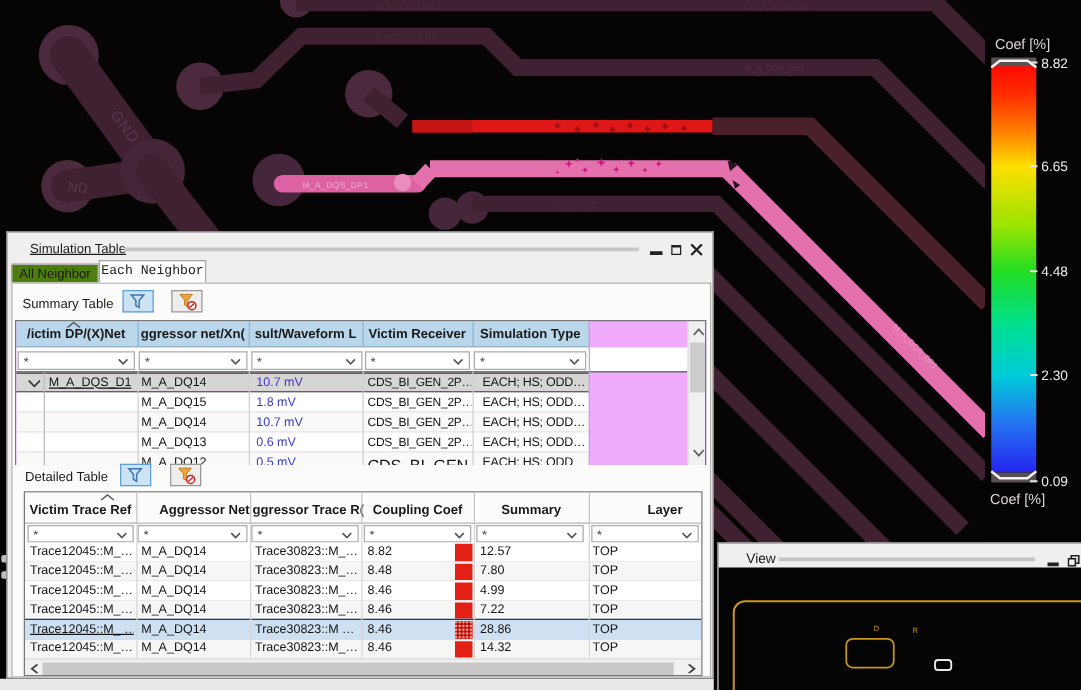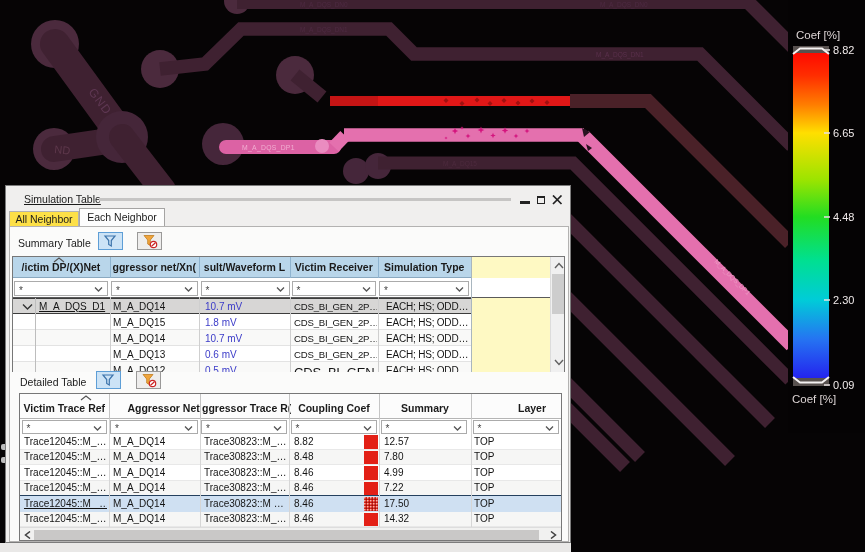--- a/index.html
+++ b/index.html
@@ -126,40 +126,40 @@
 
 <div class="abs" id="simwin" style="left:5px;top:185px;width:566px;height:358px;background:#f0efee;border:1px solid #7c7c7c;font-size:10.5px;color:#1a1a1a;">
   <div class="abs" style="left:18px;top:7px;text-decoration:underline;">Simulation Table</div>
   <div class="abs" style="font-size:10px;width:85px;overflow:hidden;left:93px;top:12px;width:412px;height:2.5px;background:#c6c5c4;"></div>
   <div class="abs" style="left:514px;top:15px;width:10px;height:2.5px;background:#222;"></div>
   <div class="abs" style="left:531px;top:10px;width:8px;height:8px;border:1px solid #222;border-top:2.5px solid #222;"></div>
   <svg class="abs" style="left:546px;top:9px" width="11" height="10">
         <path d="M1,0.5 L9.5,9 M9.5,0.5 L1,9" stroke="#222" stroke-width="1.7"></path>
       </svg>
 
-  <div class="abs" style="left:3px;top:25px;width:70px;height:15px;background:#fde047;border:1px solid #b3b2b1;border-bottom:none;text-align:center;line-height:15px;">All Neighbor</div>
-  <div class="abs" style="left:73px;top:22px;width:86px;height:18px;background:#fdfdfd;border:1px solid #a5a4a3;border-bottom:none;text-align:center;line-height:17px;z-index:3;">Each Neighbor</div>
+  <div class="abs" style="left:3px;top:25px;width:70px;height:15px;background:#4d7c0f;border:1px solid #b3b2b1;border-bottom:none;text-align:center;line-height:15px;">All Neighbor</div>
+  <div class="abs" style="left:73px;top:22px;width:86px;height:18px;background:#fdfdfd;border:1px solid #a5a4a3;border-bottom:none;text-align:center;line-height:17px;z-index:3;font-family:Liberation Mono, monospace;">Each Neighbor</div>
 
   <div class="abs" style="left:3px;top:39.5px;width:560px;height:316px;background:#fbfbfa;border:1px solid #b3b2b1;"></div>
   <div class="abs" style="left:12px;top:51px;z-index:2;">Summary Table</div>
 
   <div class="abs" style="left:92px;top:46px;width:25px;height:18px;background:#cce3f6;border:1px solid #5e9ed6;z-index:2;">
     <svg width="23" height="16">
           <path d="M6,3 L16,3 L12.3,7.5 L12.3,13 L9.7,11.5 L9.7,7.5 Z" fill="none" stroke="#3d74ab" stroke-width="1.2"></path>
         </svg>
   </div>
   <div class="abs" style="left:131px;top:46px;width:25px;height:18px;background:#eeedec;border:1px solid #9a9998;z-index:2;">
     <svg width="23" height="16">
           <path d="M6,2.5 L16,2.5 L12.3,7 L12.3,12.5 L9.7,11 L9.7,7 Z" fill="#f0a53c" stroke="#c07c1e" stroke-width="0.8"></path>
           <circle cx="15.5" cy="11.5" r="3.2" fill="#fff" stroke="#cc2222" stroke-width="1.2"></circle>
           <line x1="13.6" y1="13.2" x2="17.4" y2="9.8" stroke="#cc2222" stroke-width="1.2"></line>
         </svg>
   </div>
 
-  <div class="abs" id="stable" style="left:5.5px;top:70px;width:553px;height:116px;background:#fef9c3;border:1px solid #777;border-bottom:none;z-index:2;overflow:hidden;padding-left:48px;">
+  <div class="abs" id="stable" style="left:5.5px;top:70px;width:553px;height:116px;background:#f0abfc;border:1px solid #777;border-bottom:none;z-index:2;overflow:hidden;padding-left:48px;">
   <div class="abs" style="left:0;top:0;width:458.5px;height:21px;background:#b9d6ea;border-bottom:1px solid #8aa9c0;"></div>
   <div class="abs" style="left:0px;top:3.5px;width:97px;text-align:center;font-weight:bold;white-space:nowrap;overflow:hidden;">/ictim DP/(X)Net</div>
   <div class="abs" style="left:97px;top:3.5px;width:89.5px;text-align:center;font-weight:bold;white-space:nowrap;overflow:hidden;">ggressor net/Xn(</div>
   <div class="abs" style="left:186.5px;top:3.5px;width:91.0px;text-align:center;font-weight:bold;white-space:nowrap;overflow:hidden;">sult/Waveform L</div>
   <div class="abs" style="left:277.5px;top:3.5px;width:87.5px;text-align:center;font-weight:bold;white-space:nowrap;overflow:hidden;">Victim Receiver</div>
   <div class="abs" style="left:365px;top:3.5px;width:93.5px;text-align:center;font-weight:bold;white-space:nowrap;overflow:hidden;">Simulation Type</div>
   <div class="abs" style="left:97px;top:0;width:1px;height:21px;background:#8fb4d0;"></div>
   <div class="abs" style="left:186.5px;top:0;width:1px;height:21px;background:#8fb4d0;"></div>
   <div class="abs" style="left:277.5px;top:0;width:1px;height:21px;background:#8fb4d0;"></div>
   <div class="abs" style="left:365px;top:0;width:1px;height:21px;background:#8fb4d0;"></div>
@@ -341,21 +341,21 @@
   <div class="abs" style="font-size:10px;width:84px;overflow:hidden;left:184px;top:88.0px;white-space:nowrap;color:#141414;">Trace30823::M_…</div>
   <div class="abs" style="font-size:10px;width:69px;overflow:hidden;left:274px;top:88.0px;white-space:nowrap;color:#141414;">8.46</div>
   <div class="abs" style="font-size:10px;width:85px;overflow:hidden;left:364px;top:88.0px;white-space:nowrap;color:#141414;">7.22</div>
   <div class="abs" style="font-size:10px;width:85px;overflow:hidden;left:454px;top:88.0px;white-space:nowrap;color:#141414;">TOP</div>
   <div class="abs" style="left:344px;top:87.5px;width:14px;height:13.5px;background:#e32016;"></div>
   <div class="abs" style="left:0;top:101.0px;width:541px;height:17.5px;background:#cfe0f2;border-top:1.5px solid #24405e;border-bottom:1.5px solid #24405e;"></div>
   <div class="abs" style="text-decoration:underline;font-size:10px;width:83px;overflow:hidden;left:4px;top:103.5px;white-space:nowrap;color:#141414;">Trace12045::M_ …</div>
   <div class="abs" style="font-size:10px;width:85px;overflow:hidden;left:93px;top:103.5px;white-space:nowrap;color:#141414;">M_A_DQ14</div>
   <div class="abs" style="font-size:10px;width:84px;overflow:hidden;left:184px;top:103.5px;white-space:nowrap;color:#141414;">Trace30823::M …</div>
   <div class="abs" style="font-size:10px;width:69px;overflow:hidden;left:274px;top:103.5px;white-space:nowrap;color:#141414;">8.46</div>
-  <div class="abs" style="font-size:10px;width:85px;overflow:hidden;left:364px;top:103.5px;white-space:nowrap;color:#141414;">17.50</div>
+  <div class="abs" style="font-size:10px;width:85px;overflow:hidden;left:364px;top:103.5px;white-space:nowrap;color:#141414;">28.86</div>
   <div class="abs" style="font-size:10px;width:85px;overflow:hidden;left:454px;top:103.5px;white-space:nowrap;color:#141414;">TOP</div>
   <div class="abs" style="left:344px;top:103px;width:14px;height:13.5px;background:#e32016;"><svg width="14" height="14">
             <defs>
               <pattern id="chk" width="3" height="3" patternUnits="userSpaceOnUse">
                 <rect width="3" height="3" fill="#e32016"></rect>
                 <rect x="0" y="0" width="1.5" height="1.5" fill="#f0b4a8"></rect>
                 <rect x="1.5" y="1.5" width="1.5" height="1.5" fill="#8e1610"></rect>
               </pattern>
             </defs>
             <rect width="14" height="14" fill="url(#chk)"></rect>
@@ -378,13 +378,33 @@
             <path d="M6,0.5 L1.5,4 L6,7.5" fill="none" stroke="#404040" stroke-width="1.5"></path>
           </svg>
           <div class="abs" style="left:14px;top:1.5px;width:505px;height:10.5px;background:#c9c8c7;"></div>
           <svg class="abs" style="left:529px;top:3px" width="8" height="8">
             <path d="M2,0.5 L6.5,4 L2,7.5" fill="none" stroke="#404040" stroke-width="1.5"></path>
           </svg>
         </div>
   </div>
 </div>
 
+<div class="abs" id="viewwin" style="left:574px;top:434px;width:291px;height:118px;background:#f0efee;border:1px solid #9a9a9a;border-right:none;border-bottom:none;font-size:11px;color:#1a1a1a;">
+  <div class="abs" style="left:22px;top:6px;">View</div>
+  <div class="abs" style="left:48px;top:11px;width:205px;height:2.5px;background:#c6c5c4;"></div>
+  <div class="abs" style="left:263px;top:15px;width:9px;height:2.5px;background:#222;"></div>
+  <div class="abs" style="left:279px;top:9px;width:8px;height:8px;">
+    <svg width="10" height="10">
+          <path d="M3,2.5 V0.5 H9 V6.5 H7" fill="none" stroke="#222" stroke-width="1.3"></path>
+          <rect x="0.7" y="3" width="5.6" height="5.6" fill="none" stroke="#222" stroke-width="1.3"></rect>
+        </svg>
+  </div>
+  <div class="abs" style="left:0px;top:19px;width:291px;height:99px;background:#060505;">
+    <svg width="291" height="99">
+      <rect x="12" y="27" width="310" height="120" rx="9" fill="none" stroke="#c8961e" stroke-width="1.6"></rect>
+      <rect x="102" y="57" width="38" height="23" rx="5" fill="none" stroke="#c8961e" stroke-width="1.4"></rect>
+      <text x="124" y="51" font-size="6" fill="#c8961e">D</text>
+      <text x="155" y="52" font-size="6" fill="#c8961e">R</text>
+      <rect x="173" y="74" width="13" height="8" rx="2.5" fill="none" stroke="#e8e8e8" stroke-width="1.5"></rect>
+    </svg>
+  </div>
 </div>
+</div>
 
 </body></html>

